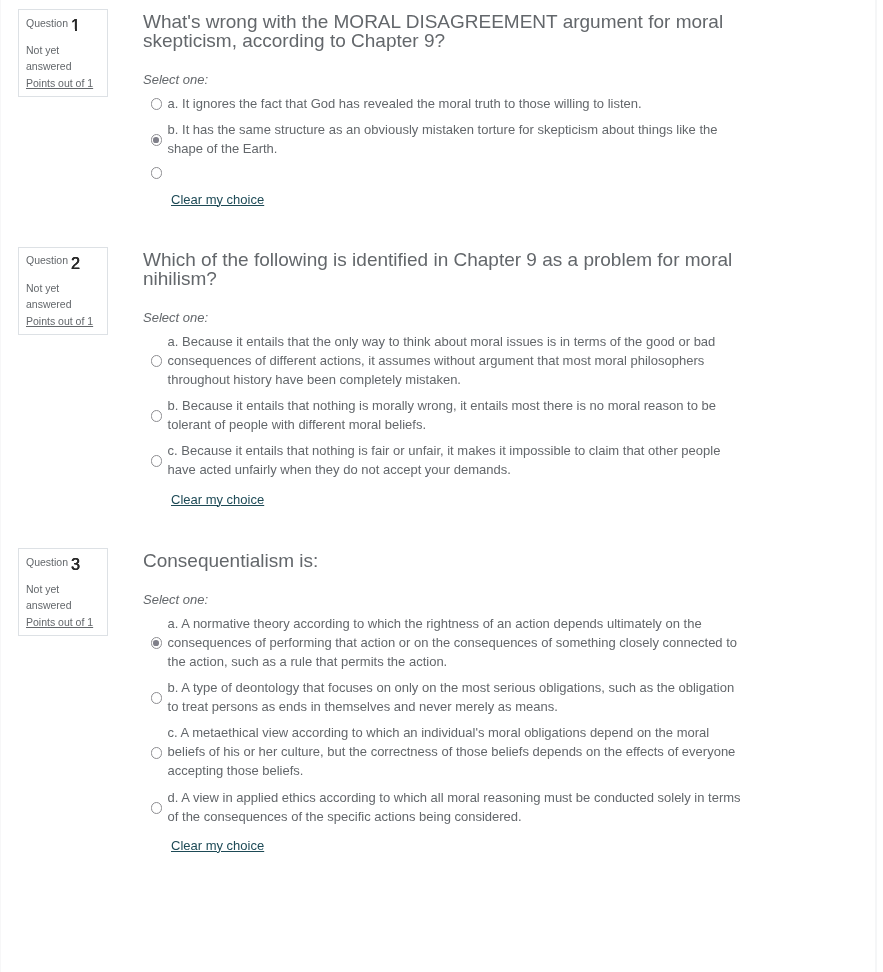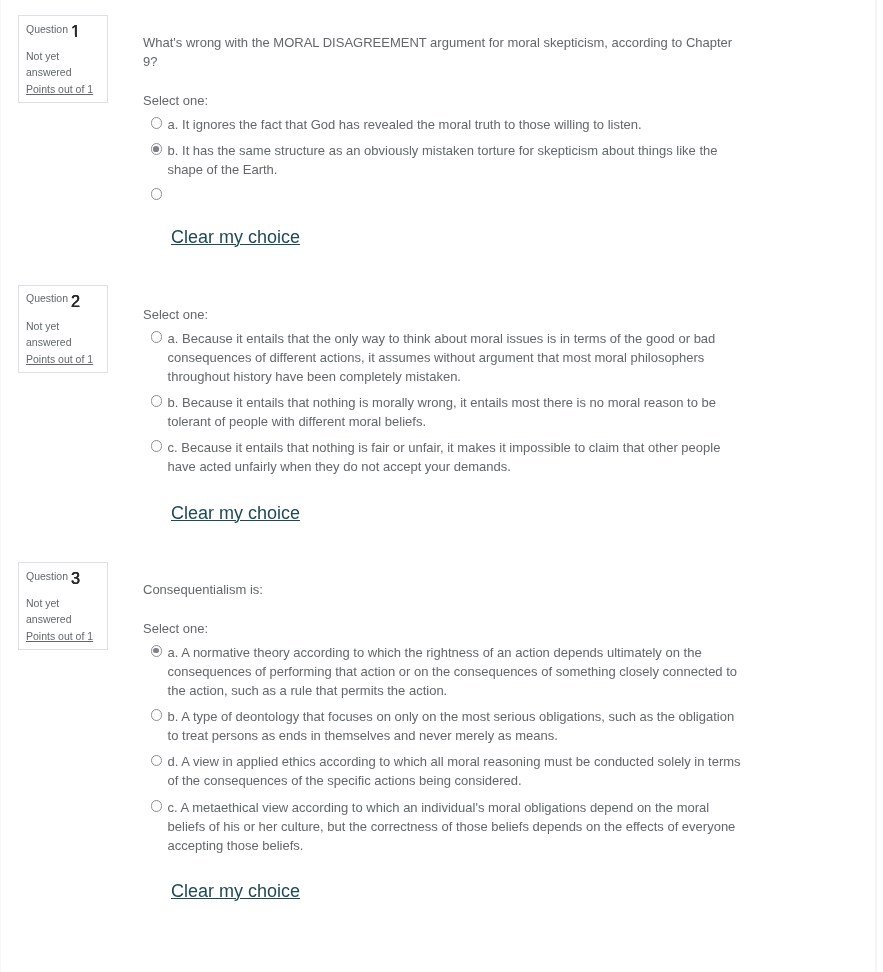--- a/index.html
+++ b/index.html
@@ -3,21 +3,21 @@
 <meta charset="utf-8">
 <title>Quiz attempt</title>
 <style>
   html,body{margin:0;padding:0;background:#ffffff;}
   body{
     font-family:"Liberation Sans",sans-serif;
     color:#63676b;
     font-size:13px;
     -webkit-font-smoothing:antialiased;
   }
-  .page{width:786px;position:relative;padding-top:15px;box-sizing:border-box;}
+  .page{width:786px;position:relative;padding-top:9px;box-sizing:border-box;}
   .question{display:flex;align-items:flex-start;position:relative;margin-bottom:38.4px;}
   .question:nth-child(2){margin-bottom:39.5px;}
   .info{
     width:90px;height:88px;
     box-sizing:border-box;
     border:1px solid #dde1e5;
     padding:0;
     flex:0 0 90px;
     margin-left:18px;
     font-size:10.5px;
@@ -26,44 +26,44 @@
     position:relative;
   }
   .info .row{margin:0;position:absolute;left:7px;}
   .info .qno{top:5.5px;}
   .info .status{top:33px;width:72px;}
   .info .points{top:66.4px;text-decoration:underline;}
   .info .qno b{font-weight:400;color:#2a2a2a;font-size:16.3px;line-height:15.5px;vertical-align:-4.4px;letter-spacing:-0.2px;text-shadow:0.35px 0 0 currentColor,-0.15px 0 0 currentColor;position:relative;}
   .info .qno b.one::before{content:"";position:absolute;left:-0.2px;top:12.9px;width:3.95px;height:2.6px;background:#fff;}
   .info .qno b.one::after{content:"";position:absolute;left:6.45px;top:12.9px;width:3.2px;height:2.6px;background:#fff;}
   .content{flex:1;padding-left:35px;padding-right:40px;box-sizing:border-box;}
-  .qtext{font-size:13px;line-height:19px;color:#63676b;margin-top:18px;}
-  .selectone{font-size:13px;line-height:19px;margin-top:20.3px;color:#63676b;}
+  .qtext{font-size:19px;line-height:19px;color:#63676b;margin-top:3px;}
+  .selectone{font-size:13px;line-height:19px;margin-top:20.3px;color:#63676b;font-style:italic;}
   .answers{margin-top:4.4px;}
-  .ans{display:flex;align-items:flex-start;margin-bottom:7.3px;}
+  .ans{display:flex;align-items:center;margin-bottom:7.3px;}
   .radio{
     width:11.8px;height:11.8px;border-radius:50%;
     border:1.35px solid #8d8d91;
     box-sizing:border-box;
     flex:0 0 11.8px;
     margin:2.2px 0 0 7.6px;
     position:relative;
     background:#fff;
   }
   .radio.checked{border-color:#8e8e92;}
   .radio.checked::after{
     content:"";position:absolute;left:1.75px;top:1.75px;width:5.7px;height:5.7px;
     border-radius:50%;background:#80808a;
   }
   .ans .txt{font-size:13px;line-height:19px;color:#63676b;padding-left:5.2px;}
   .scroll-edge{position:absolute;top:0;left:875px;width:2px;height:972px;background:#f5f6f7;}
   .left-edge{position:absolute;top:0;left:0;width:1px;height:972px;background:#f7f7f8;}
   .clear{
-    display:inline-block;margin-left:28px;margin-top:20px;margin-bottom:0;
-    font-size:18px;line-height:19px;color:#1d4a56;text-decoration:underline;text-decoration-thickness:1.3px;text-underline-offset:1px;
+    display:inline-block;margin-left:28px;margin-top:3px;margin-bottom:0;
+    font-size:13px;line-height:19px;color:#1d4a56;text-decoration:underline;text-decoration-thickness:1.3px;text-underline-offset:1px;
   }
 </style>
 </head>
 <body>
 
 <div class="page">
   <div class="question">
     <div class="info">
       <div class="row qno"><span>Question</span> <b class="one">1</b></div>
       <div class="row status">Not yet answered</div>
@@ -88,20 +88,21 @@
       <a class="clear" href="#">Clear my choice</a>
     </div>
   </div>
   <div class="question">
     <div class="info">
       <div class="row qno"><span>Question</span> <b>2</b></div>
       <div class="row status">Not yet answered</div>
       <div class="row points">Points out of 1</div>
     </div>
     <div class="content">
+      <div class="qtext">Which of the following is identified in Chapter 9 as a problem for moral nihilism?</div>
       <div class="selectone">Select one:</div>
       <div class="answers">
         <div class="ans">
           <span class="radio"></span>
           <span class="txt">a. Because it entails that the only way to think about moral issues is in terms of the good or bad consequences of different actions, it assumes without argument that most moral philosophers throughout history have been completely mistaken.</span>
         </div>
         <div class="ans">
           <span class="radio"></span>
           <span class="txt">b. Because it entails that nothing is morally wrong, it entails most there is no moral reason to be tolerant of people with different moral beliefs.</span>
         </div>
@@ -126,25 +127,25 @@
         <div class="ans">
           <span class="radio checked"></span>
           <span class="txt">a. A normative theory according to which the rightness of an action depends ultimately on the consequences of performing that action or on the consequences of something closely connected to the action, such as a rule that permits the action.</span>
         </div>
         <div class="ans">
           <span class="radio"></span>
           <span class="txt">b. A type of deontology that focuses on only on the most serious obligations, such as the obligation to treat persons as ends in themselves and never merely as means.</span>
         </div>
         <div class="ans">
           <span class="radio"></span>
-          <span class="txt">d. A view in applied ethics according to which all moral reasoning must be conducted solely in terms of the consequences of the specific actions being considered.</span>
+          <span class="txt">c. A metaethical view according to which an individual's moral obligations depend on the moral beliefs of his or her culture, but the correctness of those beliefs depends on the effects of everyone accepting those beliefs.</span>
         </div>
         <div class="ans">
           <span class="radio"></span>
-          <span class="txt">c. A metaethical view according to which an individual's moral obligations depend on the moral beliefs of his or her culture, but the correctness of those beliefs depends on the effects of everyone accepting those beliefs.</span>
+          <span class="txt">d. A view in applied ethics according to which all moral reasoning must be conducted solely in terms of the consequences of the specific actions being considered.</span>
         </div>
       </div>
       <a class="clear" href="#">Clear my choice</a>
     </div>
   </div>
 </div>
 <div class="scroll-edge"></div>
 <div class="left-edge"></div>
 
 </body></html>

